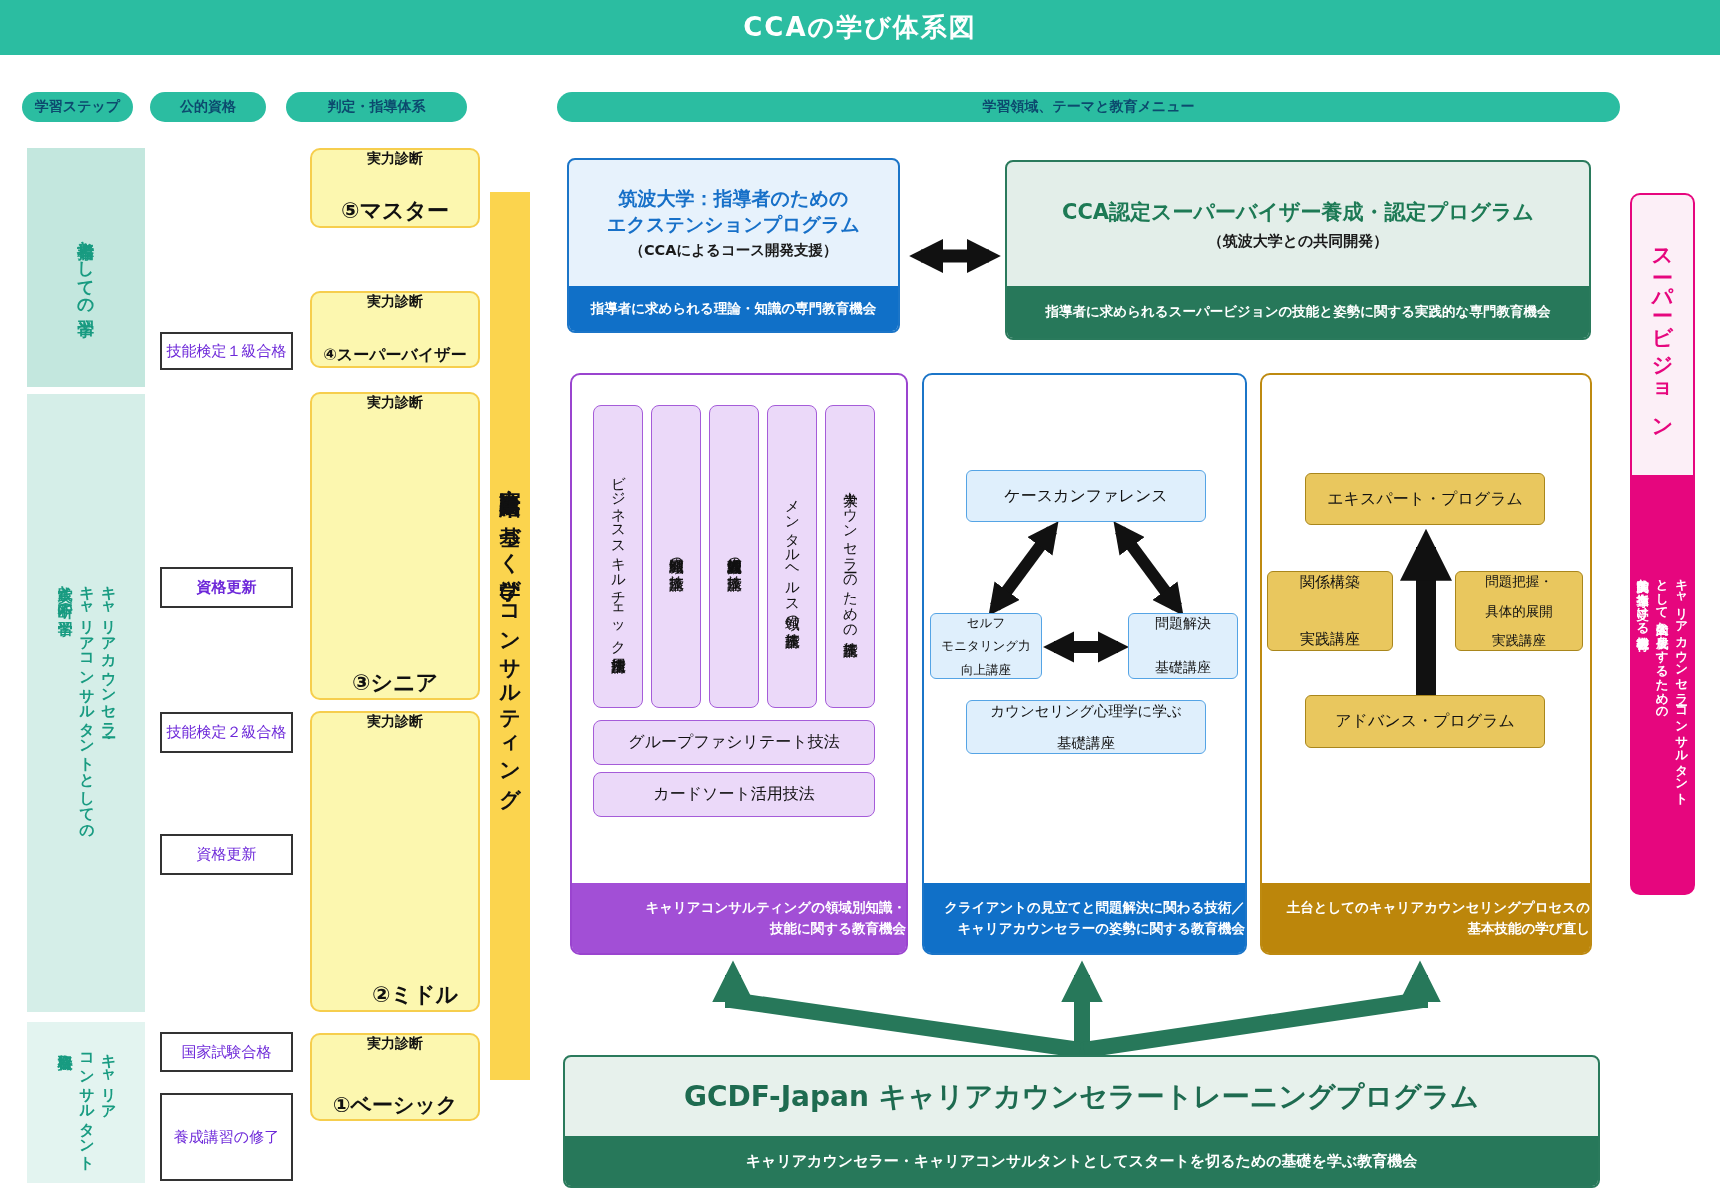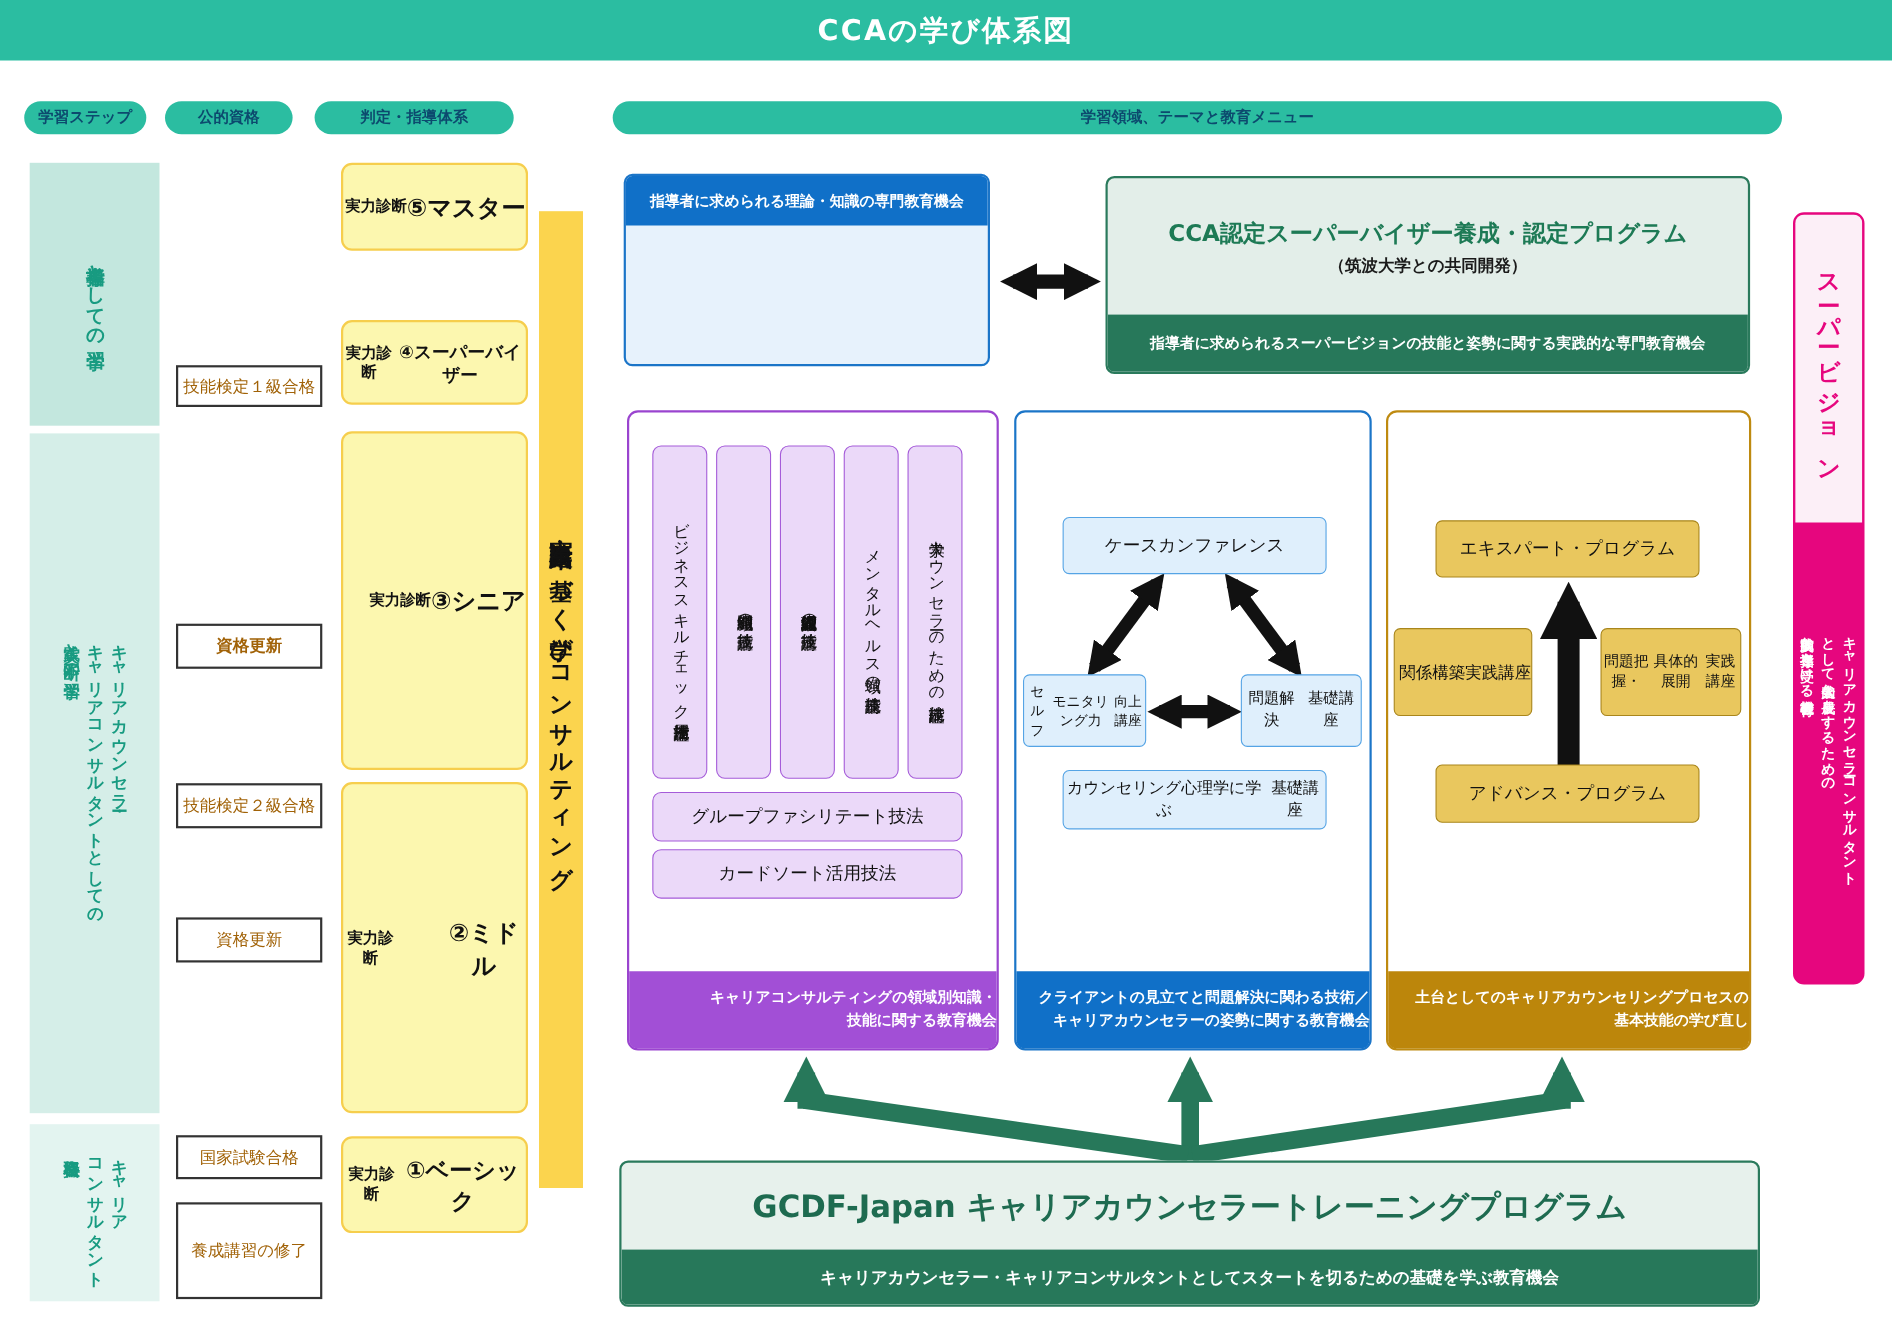--- a/index.html
+++ b/index.html
@@ -1,37 +1,37 @@
 <!DOCTYPE html>
 <html><head>
 <meta charset="utf-8">
 <style>
   * { margin:0; padding:0; box-sizing:border-box; }
   html,body { background:#fff; }
   body { font-family:"DejaVu Sans","Liberation Sans",sans-serif; }
   #stage { position:relative; width:1720px; height:1200px; background:#fff; overflow:hidden; }
   .abs { position:absolute; }
   .center { display:flex; align-items:center; justify-content:center; text-align:center; }
-  .col { display:flex; flex-direction:row; align-items:center; justify-content:flex-end; text-align:center; }
+  .col { display:flex; flex-direction:column; align-items:center; justify-content:space-between; text-align:center; }
   .vwrap { display:flex; align-items:center; justify-content:center; }
   .vtext { writing-mode:vertical-rl; text-orientation:mixed; }
 
   
   .topbar { left:0; top:0; width:1720px; height:55px; background:#2BBDA1; }
   .topbar .t { color:#fff; font-size:26px; font-weight:bold; letter-spacing:2px; }
 
   .pill { top:92px; height:30px; border-radius:16px; background:#2BBDA1; color:#0c4a6e;
           font-size:14px; font-weight:bold; }
 
   
   .band { left:27px; width:118px; color:#189B81; font-weight:bold; }
   .band .vtext { line-height:1.45; }
 
   
-  .qbox { left:160px; width:133px; background:#fff; border:2px solid #333; font-size:15px; color:#a16207; }
+  .qbox { left:160px; width:133px; background:#fff; border:2px solid #333; font-size:15px; color:#6d28d9; }
 
   
   .dbox { left:310px; width:170px; background:#FCF7AF; border:2px solid #F6CE4D; border-radius:10px; color:#111; }
   .dbox .lab { font-size:14px; font-weight:bold; }
   .dbox .nm  { font-weight:bold; margin-top:2px; }
 
   .ybar { left:490px; top:192px; width:40px; height:888px; background:#FBD44E; }
   .ybar .vtext { font-size:21px; font-weight:bold; color:#111; letter-spacing:2px; }
 
   
@@ -148,20 +148,25 @@
   <div class="abs dbox col" style="top:1033px;height:88px;">
     <span class="lab">実力診断</span>
     <span class="nm" style="font-size:21px;">①ベーシック</span>
   </div>
 
   <div class="abs ybar vwrap">
     <span class="vtext">実力診断結果に基づく学びコンサルティング</span>
   </div>
 
   <div class="abs progbox tsukuba">
+    <div class="main">
+      <div class="ttl">筑波大学：指導者のための</div>
+      <div class="ttl">エクステンションプログラム</div>
+      <div class="sub">（CCAによるコース開発支援）</div>
+    </div>
     <div class="foot">指導者に求められる理論・知識の専門教育機会</div>
   </div>
 
   <svg class="abs" style="left:905px;top:238px;" width="100" height="36" viewBox="0 0 100 36">
     <defs>
       <marker id="bk" markerUnits="strokeWidth" markerWidth="2.6" markerHeight="2.6" viewBox="0 0 10 10" refX="6.5" refY="5" orient="auto-start-reverse">
           <path d="M0,0L10,5L0,10Z" fill="#111"></path>
         </marker>
     </defs>
     <line x1="16" y1="18" x2="84" y2="18" stroke="#111" stroke-width="13" marker-start="url(#bk)" marker-end="url(#bk)"></line>

